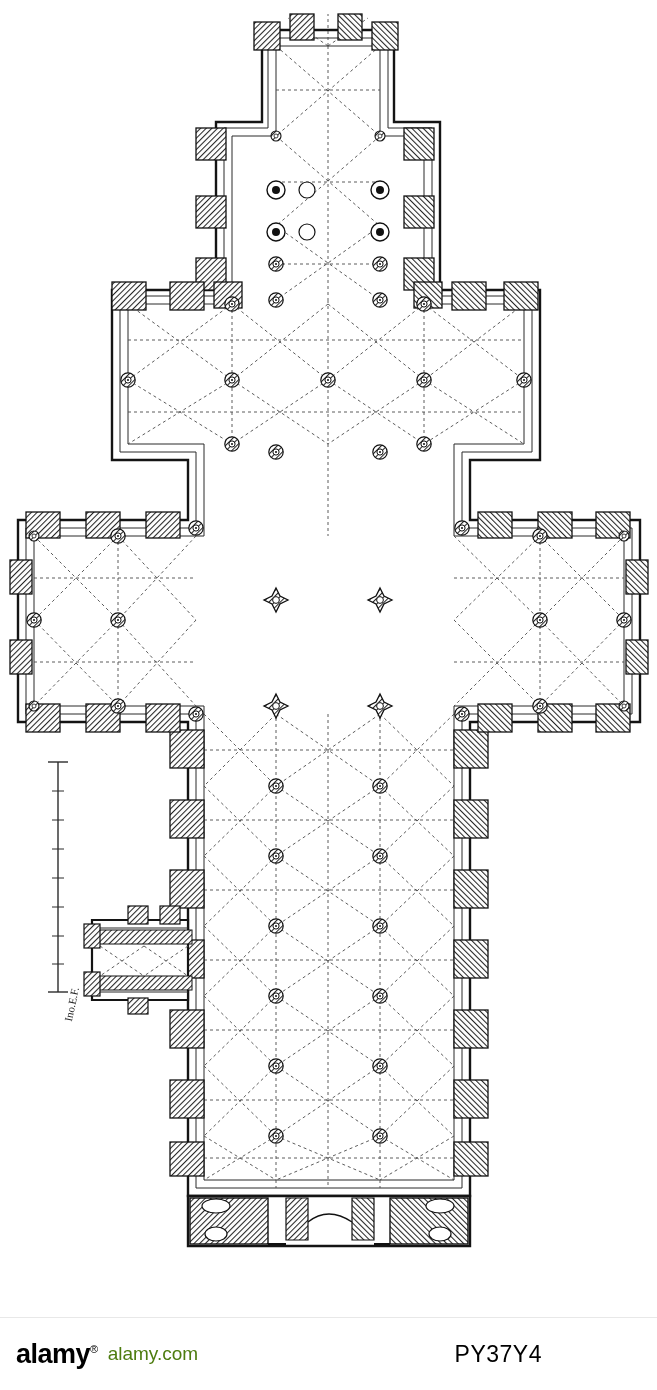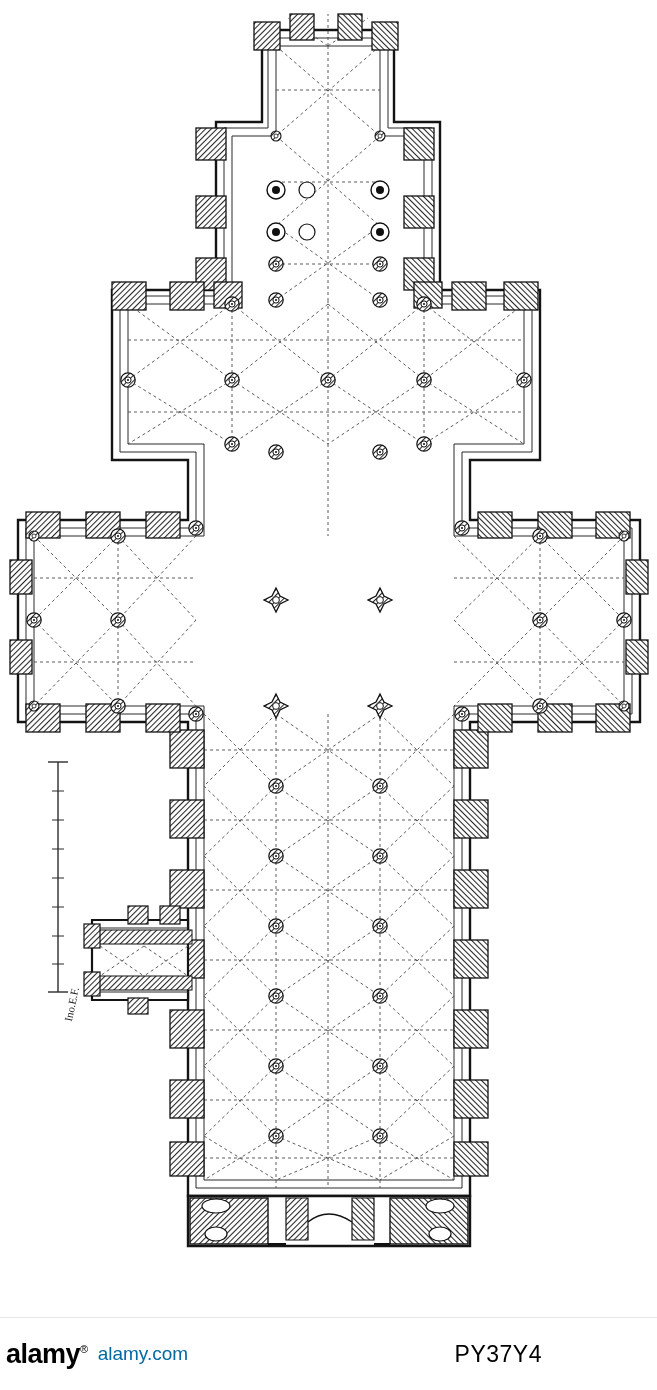--- a/index.html
+++ b/index.html
@@ -43,40 +43,40 @@
     border-top: 1px solid #e8e8e8;
   }
   #footer-inner {
     position: absolute;
     left: 0;
     top: 12px;
     width: 550px;
     height: 48px;
     display: flex;
     align-items: center;
-    padding-left: 6px;
+    padding-left: 16px;
     box-sizing: border-box;
   }
   .wm-logo {
     font-family: "Liberation Sans", sans-serif;
     font-size: 27px;
     font-weight: bold;
     letter-spacing: -0.5px;
     color: #000000;
     line-height: 1;
   }
   .wm-logo .rtm {
     font-size: 11px;
     font-weight: normal;
     vertical-align: super;
   }
   .wm-text {
     margin-left: 10px;
     font-size: 19px;
-    color: #0369a1;
+    color: #4d7c0f;
     letter-spacing: 0px;
   }
   .wm-id {
     position: absolute;
     right: 8px;
     top: 50%;
     transform: translateY(-50%);
     font-size: 23px;
     color: #000000;
     letter-spacing: 0.5px;

